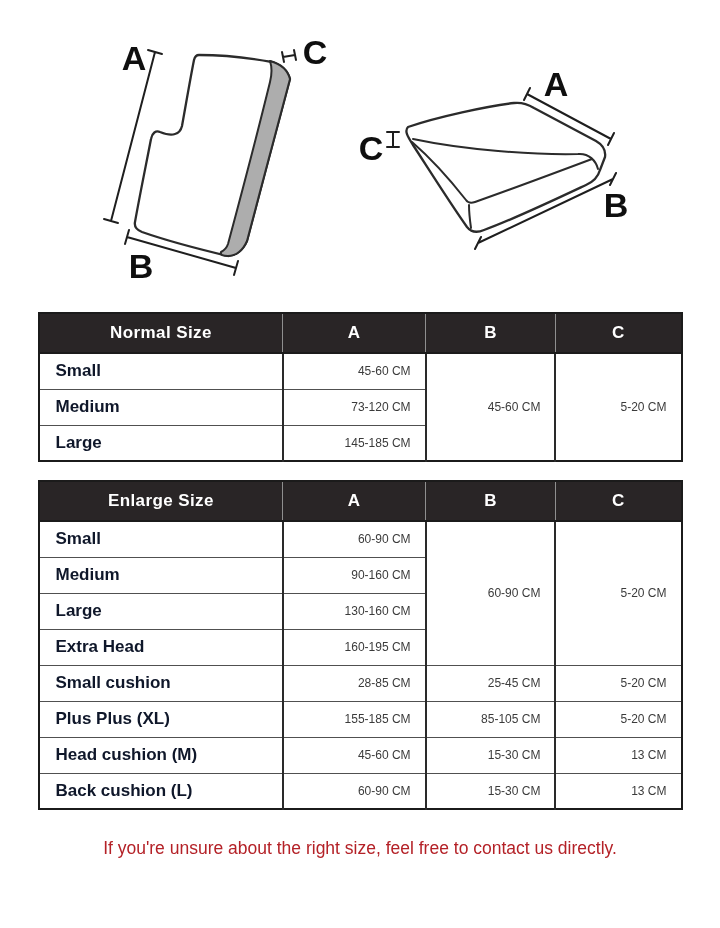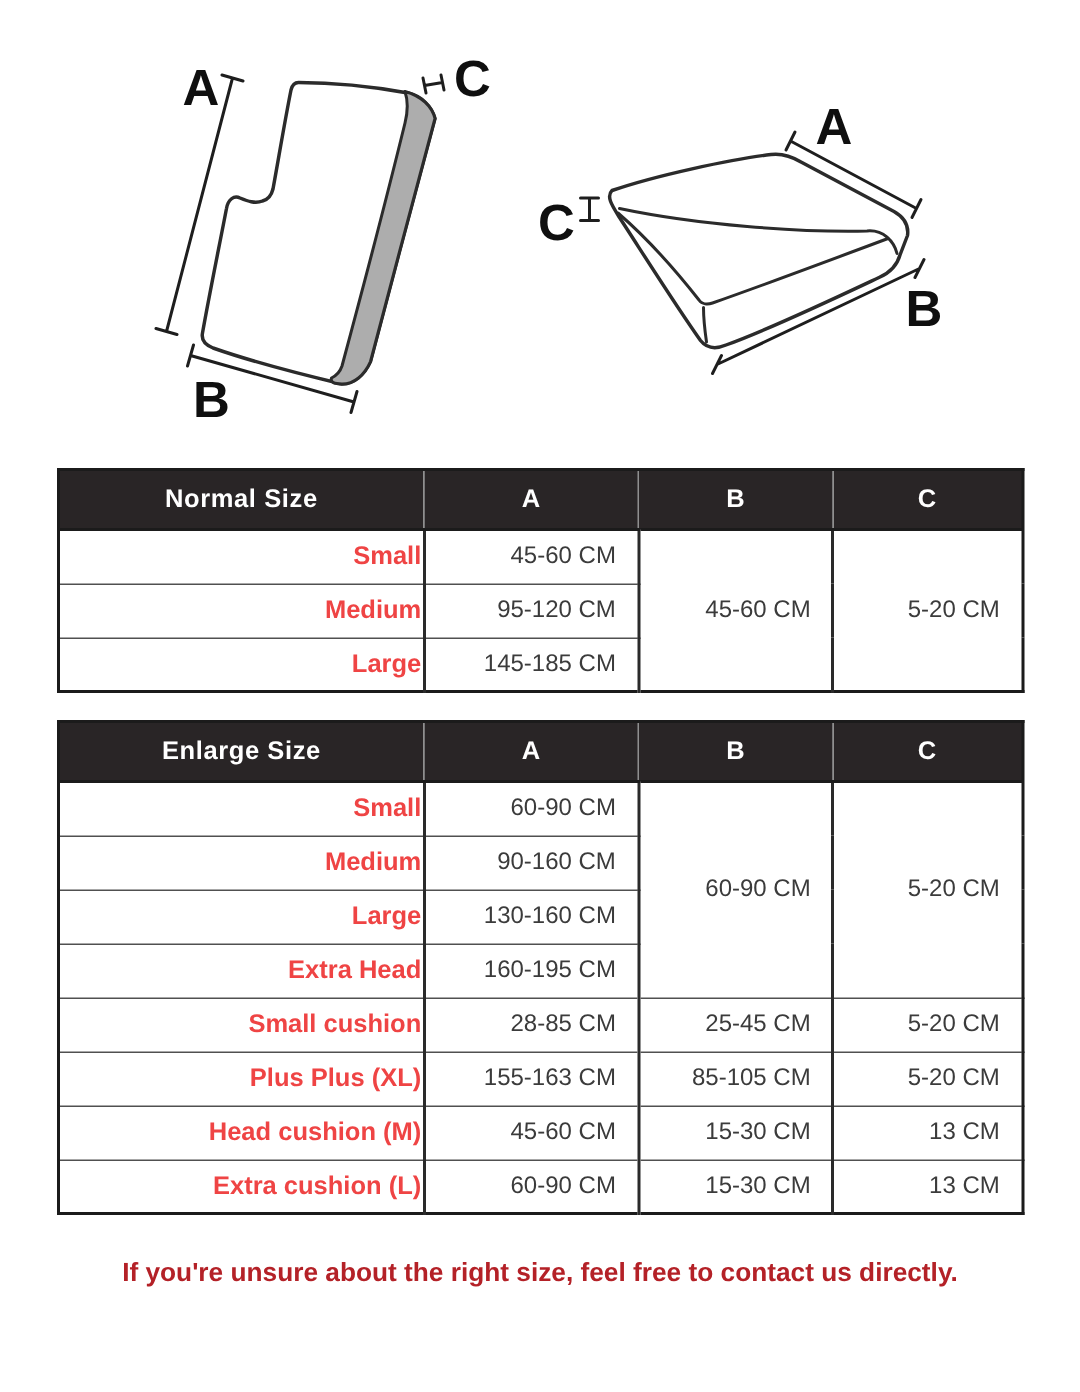--- a/index.html
+++ b/index.html
@@ -63,37 +63,37 @@
   tbody td {
     height: 36px;
     border-left: 2px solid #2a2a2a;
     border-top: 1px solid #505050;
     vertical-align: middle;
   }
   tbody td:first-child { border-left: 0; }
   td.lbl {
     font-weight: bold;
     font-size: 17px;
-    color: #ef4444;
+    color: #0f172a;
     padding-left: 16px;
-    text-align: right;
+    text-align: left;
     margin-left: 20px;
   }
   td.val {
-    font-size: 16px;
+    font-size: 12px;
     color: #3b3b3b;
     text-align: right;
     padding-right: 14px;
   }
 
   
   .note {
     margin-top: 28px;
     text-align: center;
-    font-weight: bold;
+    font-weight: normal;
     font-size: 17.5px;
     color: var(--accent-red);
   }
 </style>
 </head>
 <body>
 
 <div class="page">
 
   <svg class="diagrams" viewBox="0 0 720 312">
@@ -184,21 +184,21 @@
     </thead>
     <tbody>
       <tr>
         <td class="lbl">Small</td>
         <td class="val">45-60 CM</td>
         <td class="val" rowspan="3">45-60 CM</td>
         <td class="val" rowspan="3">5-20 CM</td>
       </tr>
       <tr>
         <td class="lbl">Medium</td>
-        <td class="val">95-120 CM</td>
+        <td class="val">73-120 CM</td>
       </tr>
       <tr>
         <td class="lbl">Large</td>
         <td class="val">145-185 CM</td>
       </tr>
     </tbody>
   </table>
 
   <table class="size-table second">
     <colgroup>
@@ -235,32 +235,32 @@
         <td class="val">160-195 CM</td>
       </tr>
       <tr>
         <td class="lbl">Small cushion</td>
         <td class="val">28-85 CM</td>
         <td class="val">25-45 CM</td>
         <td class="val">5-20 CM</td>
       </tr>
       <tr>
         <td class="lbl">Plus Plus (XL)</td>
-        <td class="val">155-163 CM</td>
+        <td class="val">155-185 CM</td>
         <td class="val">85-105 CM</td>
         <td class="val">5-20 CM</td>
       </tr>
       <tr>
         <td class="lbl">Head cushion (M)</td>
         <td class="val">45-60 CM</td>
         <td class="val">15-30 CM</td>
         <td class="val">13 CM</td>
       </tr>
       <tr>
-        <td class="lbl">Extra cushion (L)</td>
+        <td class="lbl">Back cushion (L)</td>
         <td class="val">60-90 CM</td>
         <td class="val">15-30 CM</td>
         <td class="val">13 CM</td>
       </tr>
     </tbody>
   </table>
 
   <div class="note">If you're unsure about the right size, feel free to contact us directly.</div>
 
 </div>

